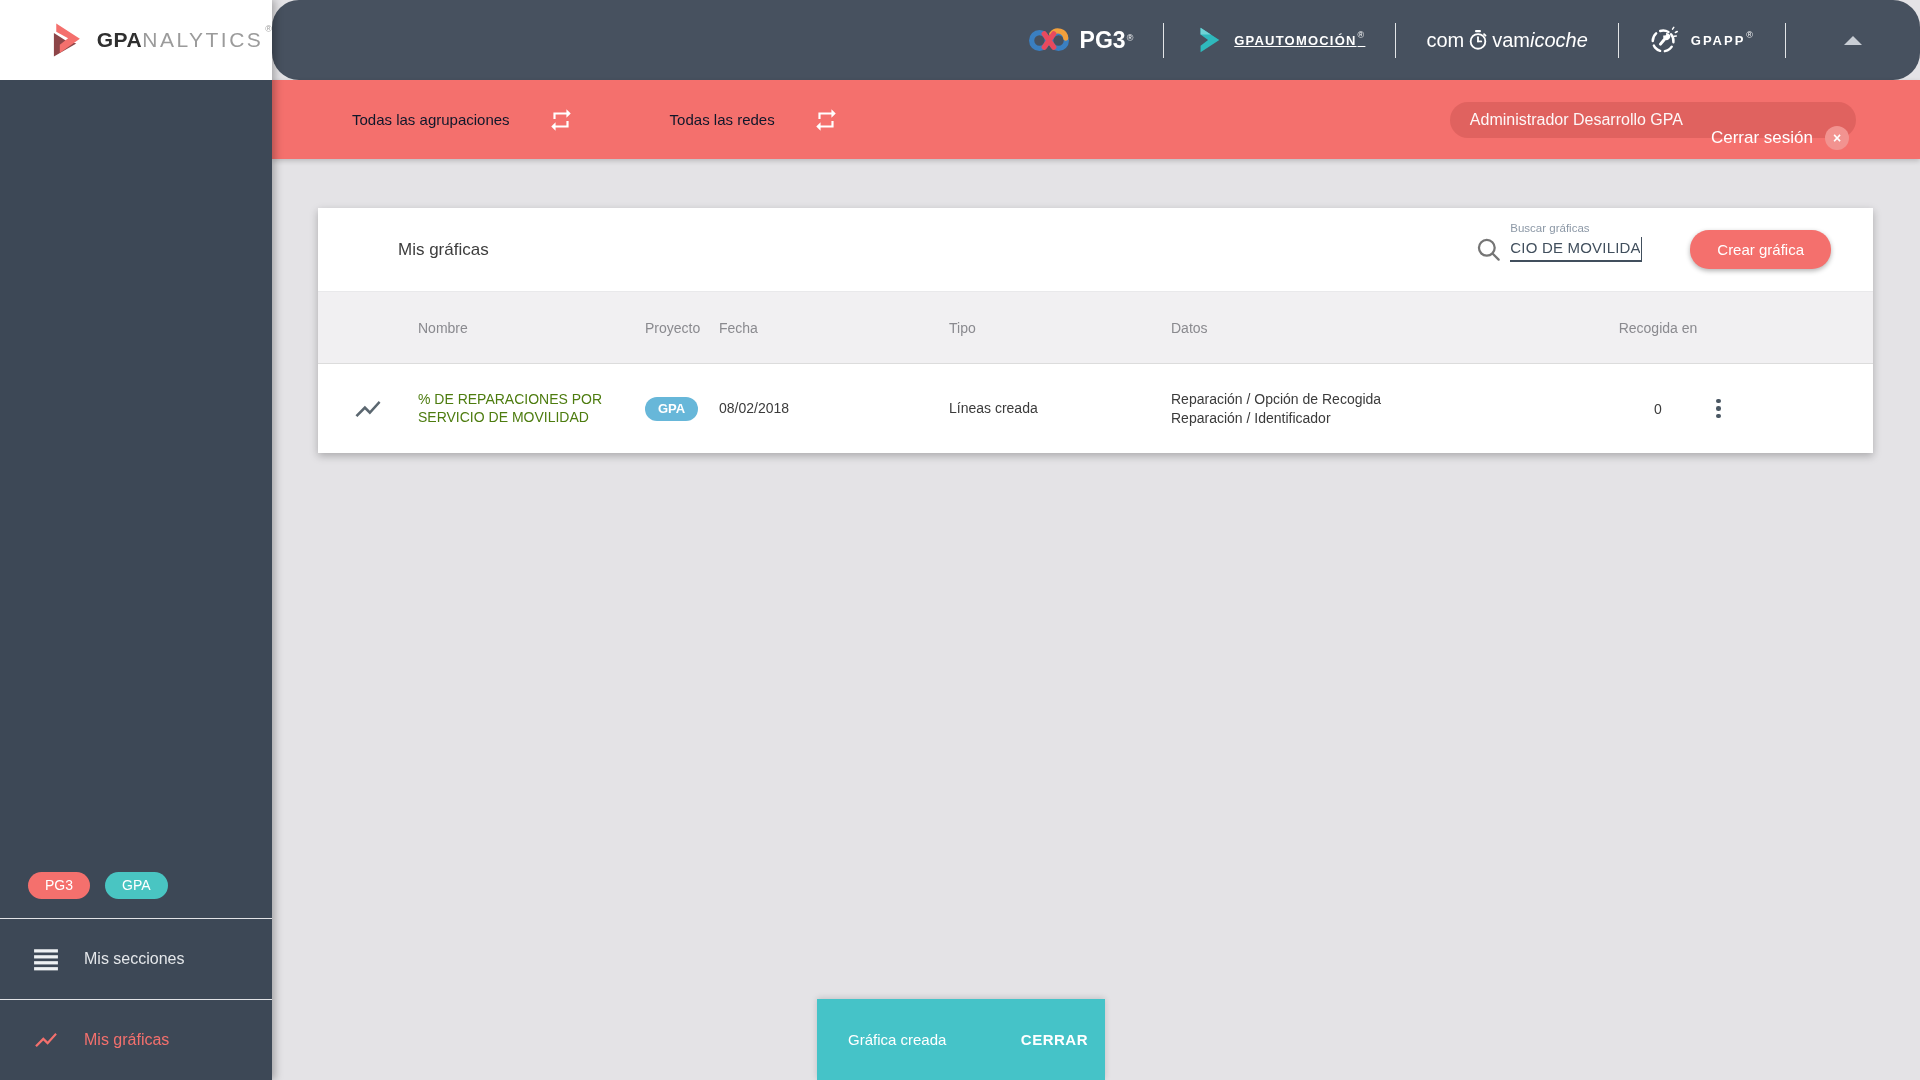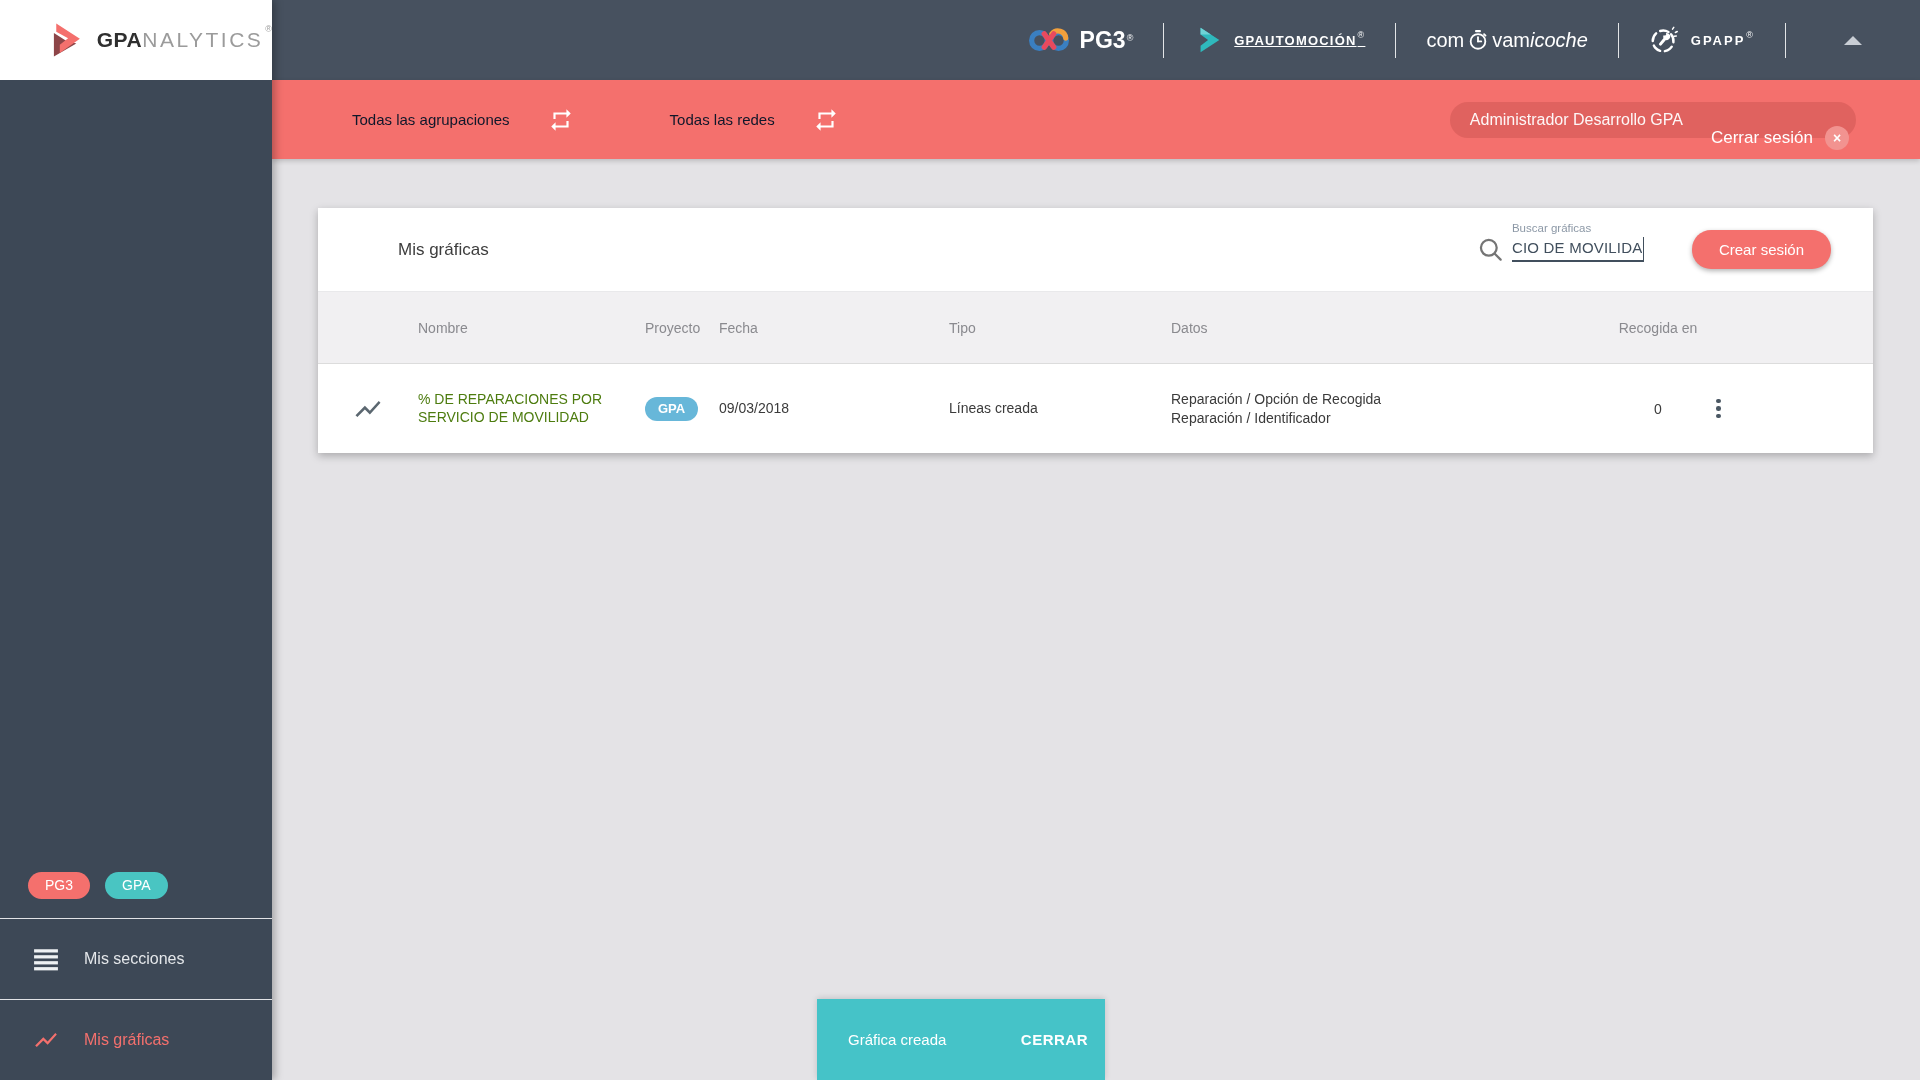--- a/index.html
+++ b/index.html
@@ -39,21 +39,21 @@
     height:80px; display:flex; align-items:center;
     padding-left:33px; gap:25px;
     color:#e4e7ea; font-size:16px; cursor:pointer;
   }
   .sidebar-item.active { color:#f4706d; }
 
   
   .topbar {
     position:absolute; left:272px; top:0; right:0; height:80px;
     background:#47515f;
-    display:flex; align-items:center; justify-content:flex-end;
+    display:flex; align-items:center; justify-content:flex-end;border-radius:27px;
   }
   .topbar .vdiv { width:1px; height:35px; background:rgba(255,255,255,.85); margin:0 30px; }
   .product { display:flex; align-items:center; gap:10px; color:#fff; cursor:pointer; white-space:nowrap; }
   .pg3-text { font-size:23px; font-weight:bold; }
   .reg-sup  { font-size:9px; position:relative; top:-7px; margin-left:1px; font-weight:normal; }
   .gpauto-text { font-size:13px; font-weight:bold; letter-spacing:1.2px;text-decoration:underline; }
   .comova { font-size:20px; gap:3px; }
   .comova .it { font-style:italic; }
   .gpapp-text { font-size:13px; font-weight:bold; letter-spacing:2px; }
   .chevron-up {
@@ -274,21 +274,21 @@
       <span class="search-icon">
         <svg viewBox="0 0 24 24" width="27" height="27" fill="none" stroke="#757575" stroke-width="2" stroke-linecap="round">
           <circle cx="10.5" cy="10.5" r="7"></circle>
           <path d="M15.8 15.8 L21 21"></path>
         </svg>
       </span>
       <div class="search-field">
         <div class="search-label">Buscar gráficas</div>
         <input class="search-input" type="text" value="CIO DE MOVILIDAD" style="">
       </div>
-      <button class="create-btn">Crear sesión</button>
+      <button class="create-btn">Crear gráfica</button>
     </div>
   </div>
 
   <div class="thead grid-cols">
     <div></div>
     <div>Nombre</div>
     <div>Proyecto</div>
     <div>Fecha</div>
     <div>Tipo</div>
     <div>Datos</div>
@@ -301,21 +301,21 @@
     <span class="cell-icon">
       <svg viewBox="0 0 24 24" width="30" height="30" fill="#5b6770">
         <path d="M3.5 18.49l6-6.01 4 4L22 6.92l-1.41-1.41-7.09 7.97-4-4L2 16.99z"></path>
       </svg>
     </span>
     <div class="name-cell">
       <div>% DE REPARACIONES POR</div>
       <div>SERVICIO DE MOVILIDAD</div>
     </div>
     <span class="badge-proj">GPA</span>
-    <div class="text-cell">09/03/2018</div>
+    <div class="text-cell">08/02/2018</div>
     <div class="text-cell">Líneas creada</div>
     <div class="text-cell">
       <div>Reparación / Opción de Recogida</div>
       <div>Reparación / Identificador</div>
     </div>
     <div class="incl-cell">0</div>
     <span class="kebab">
       <span class="dot"></span>
         <span class="dot"></span>
         <span class="dot"></span>

